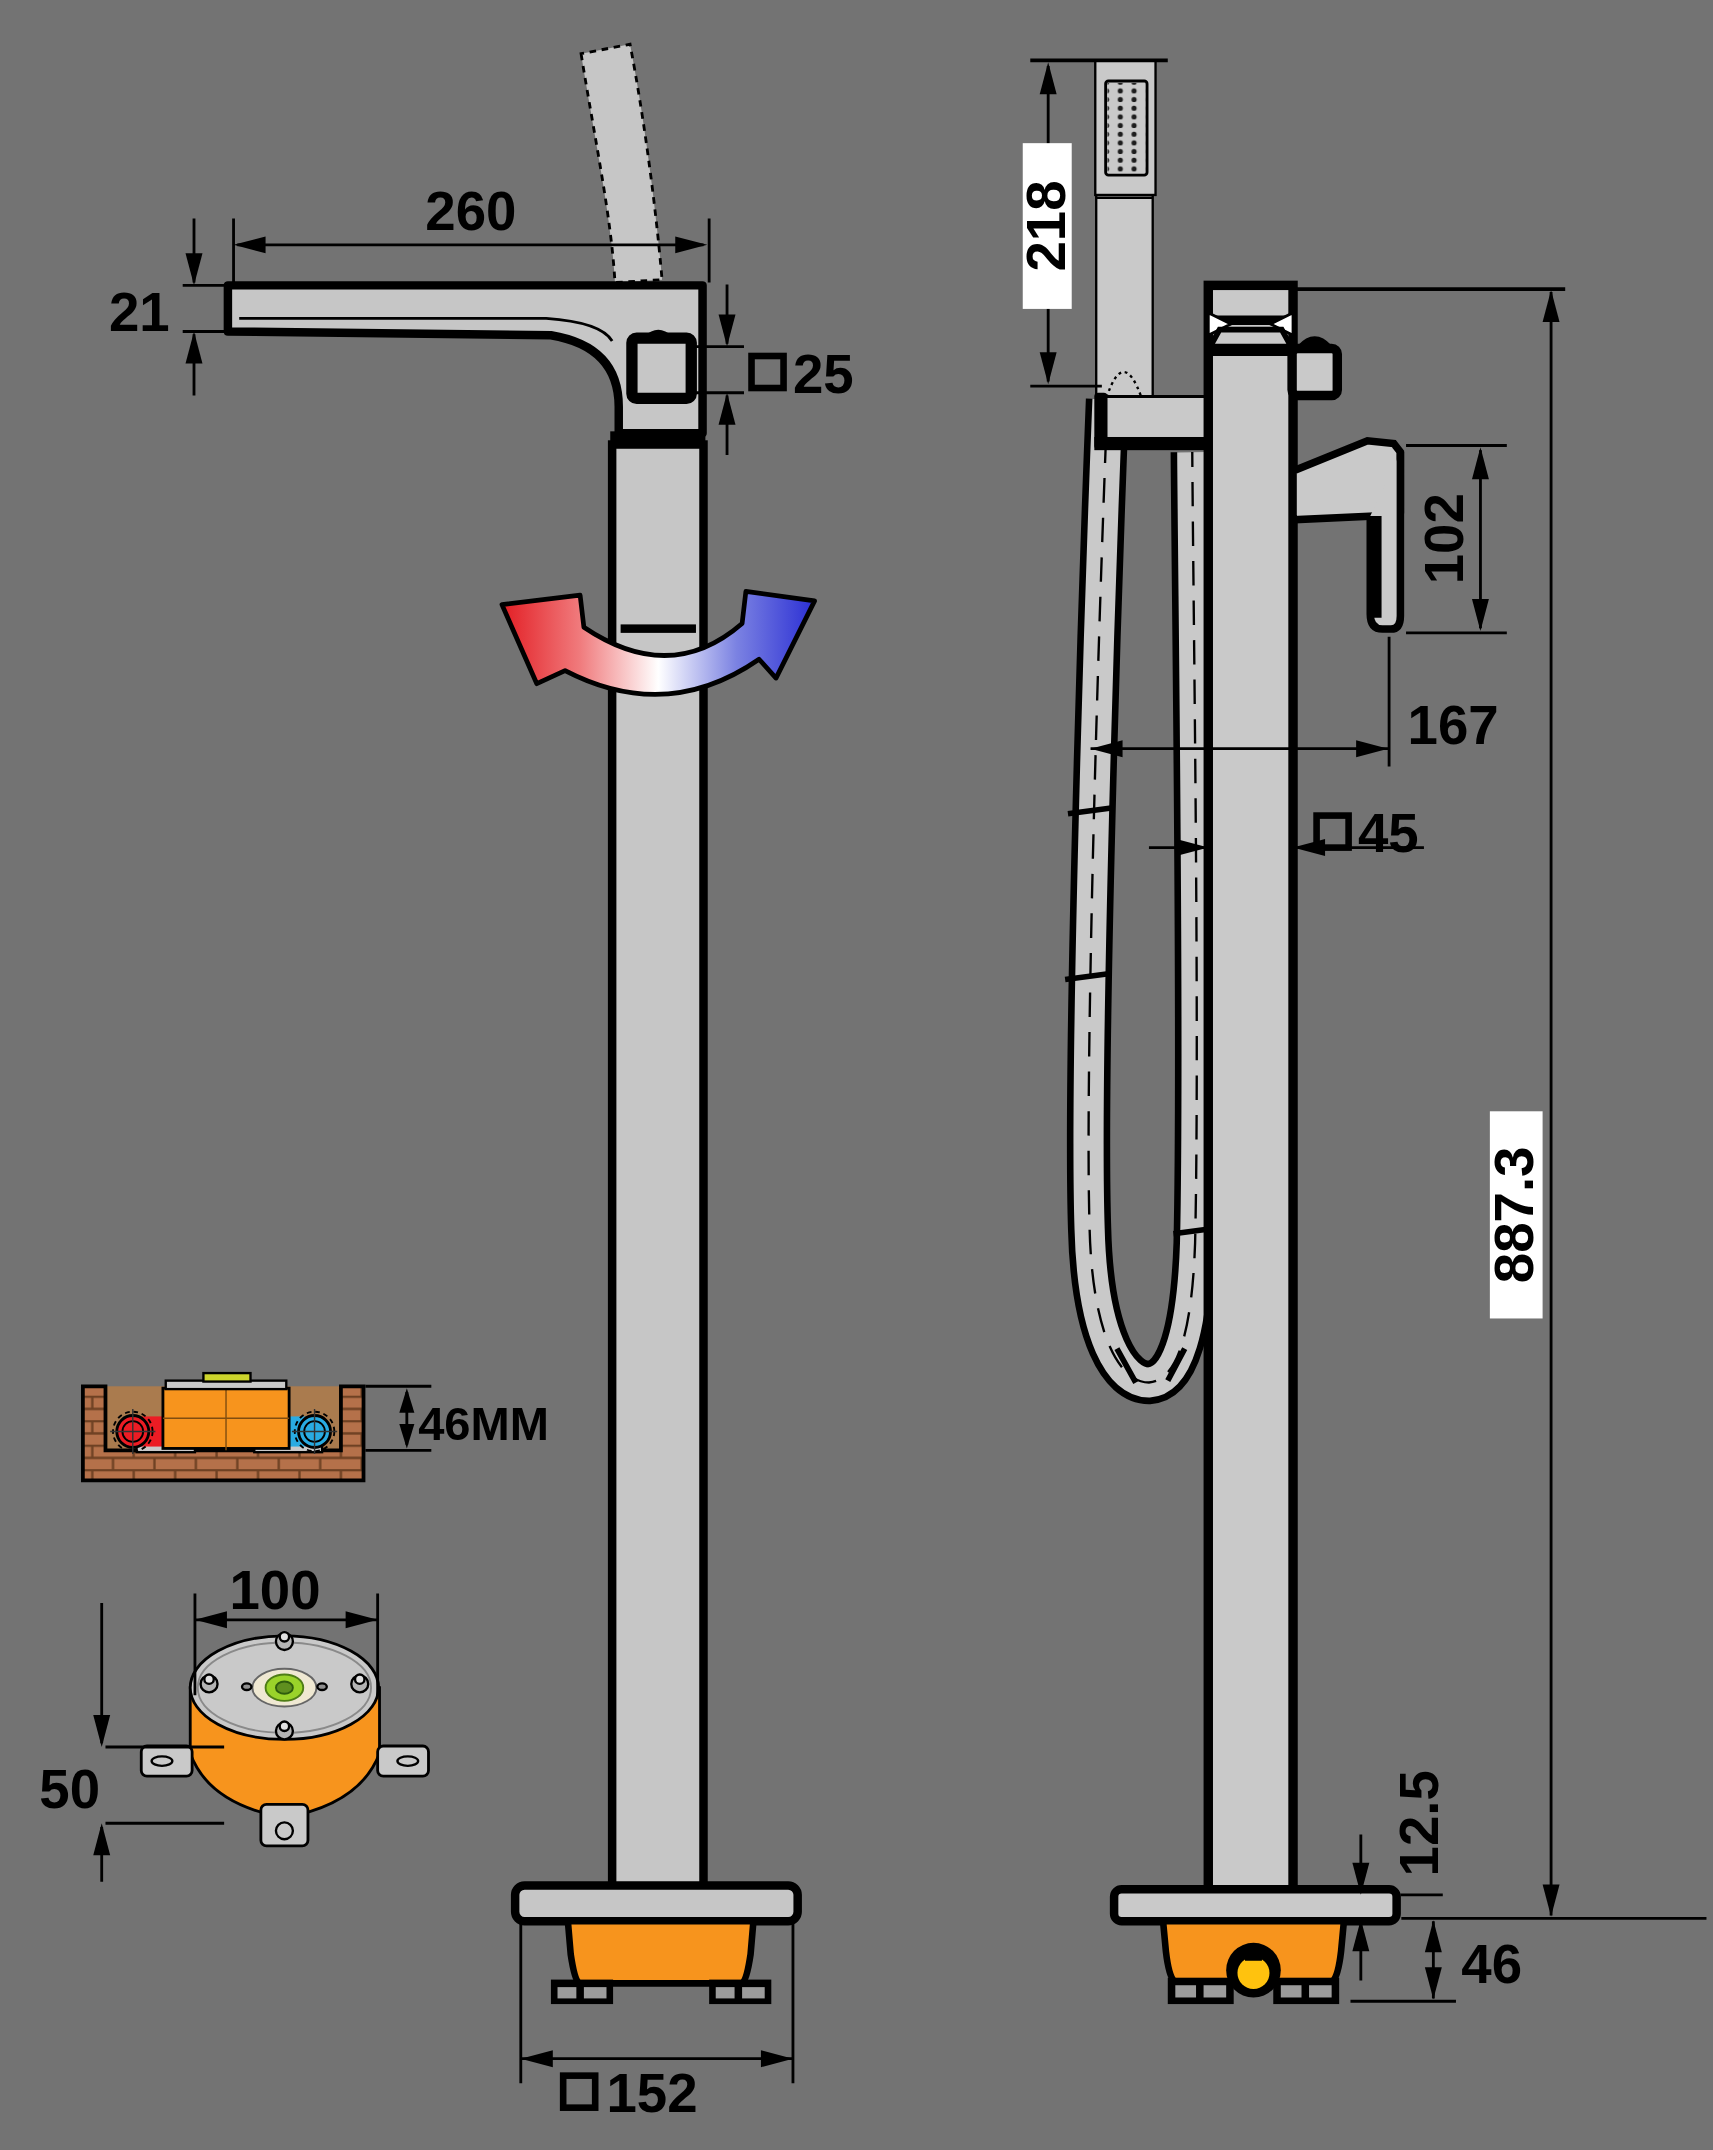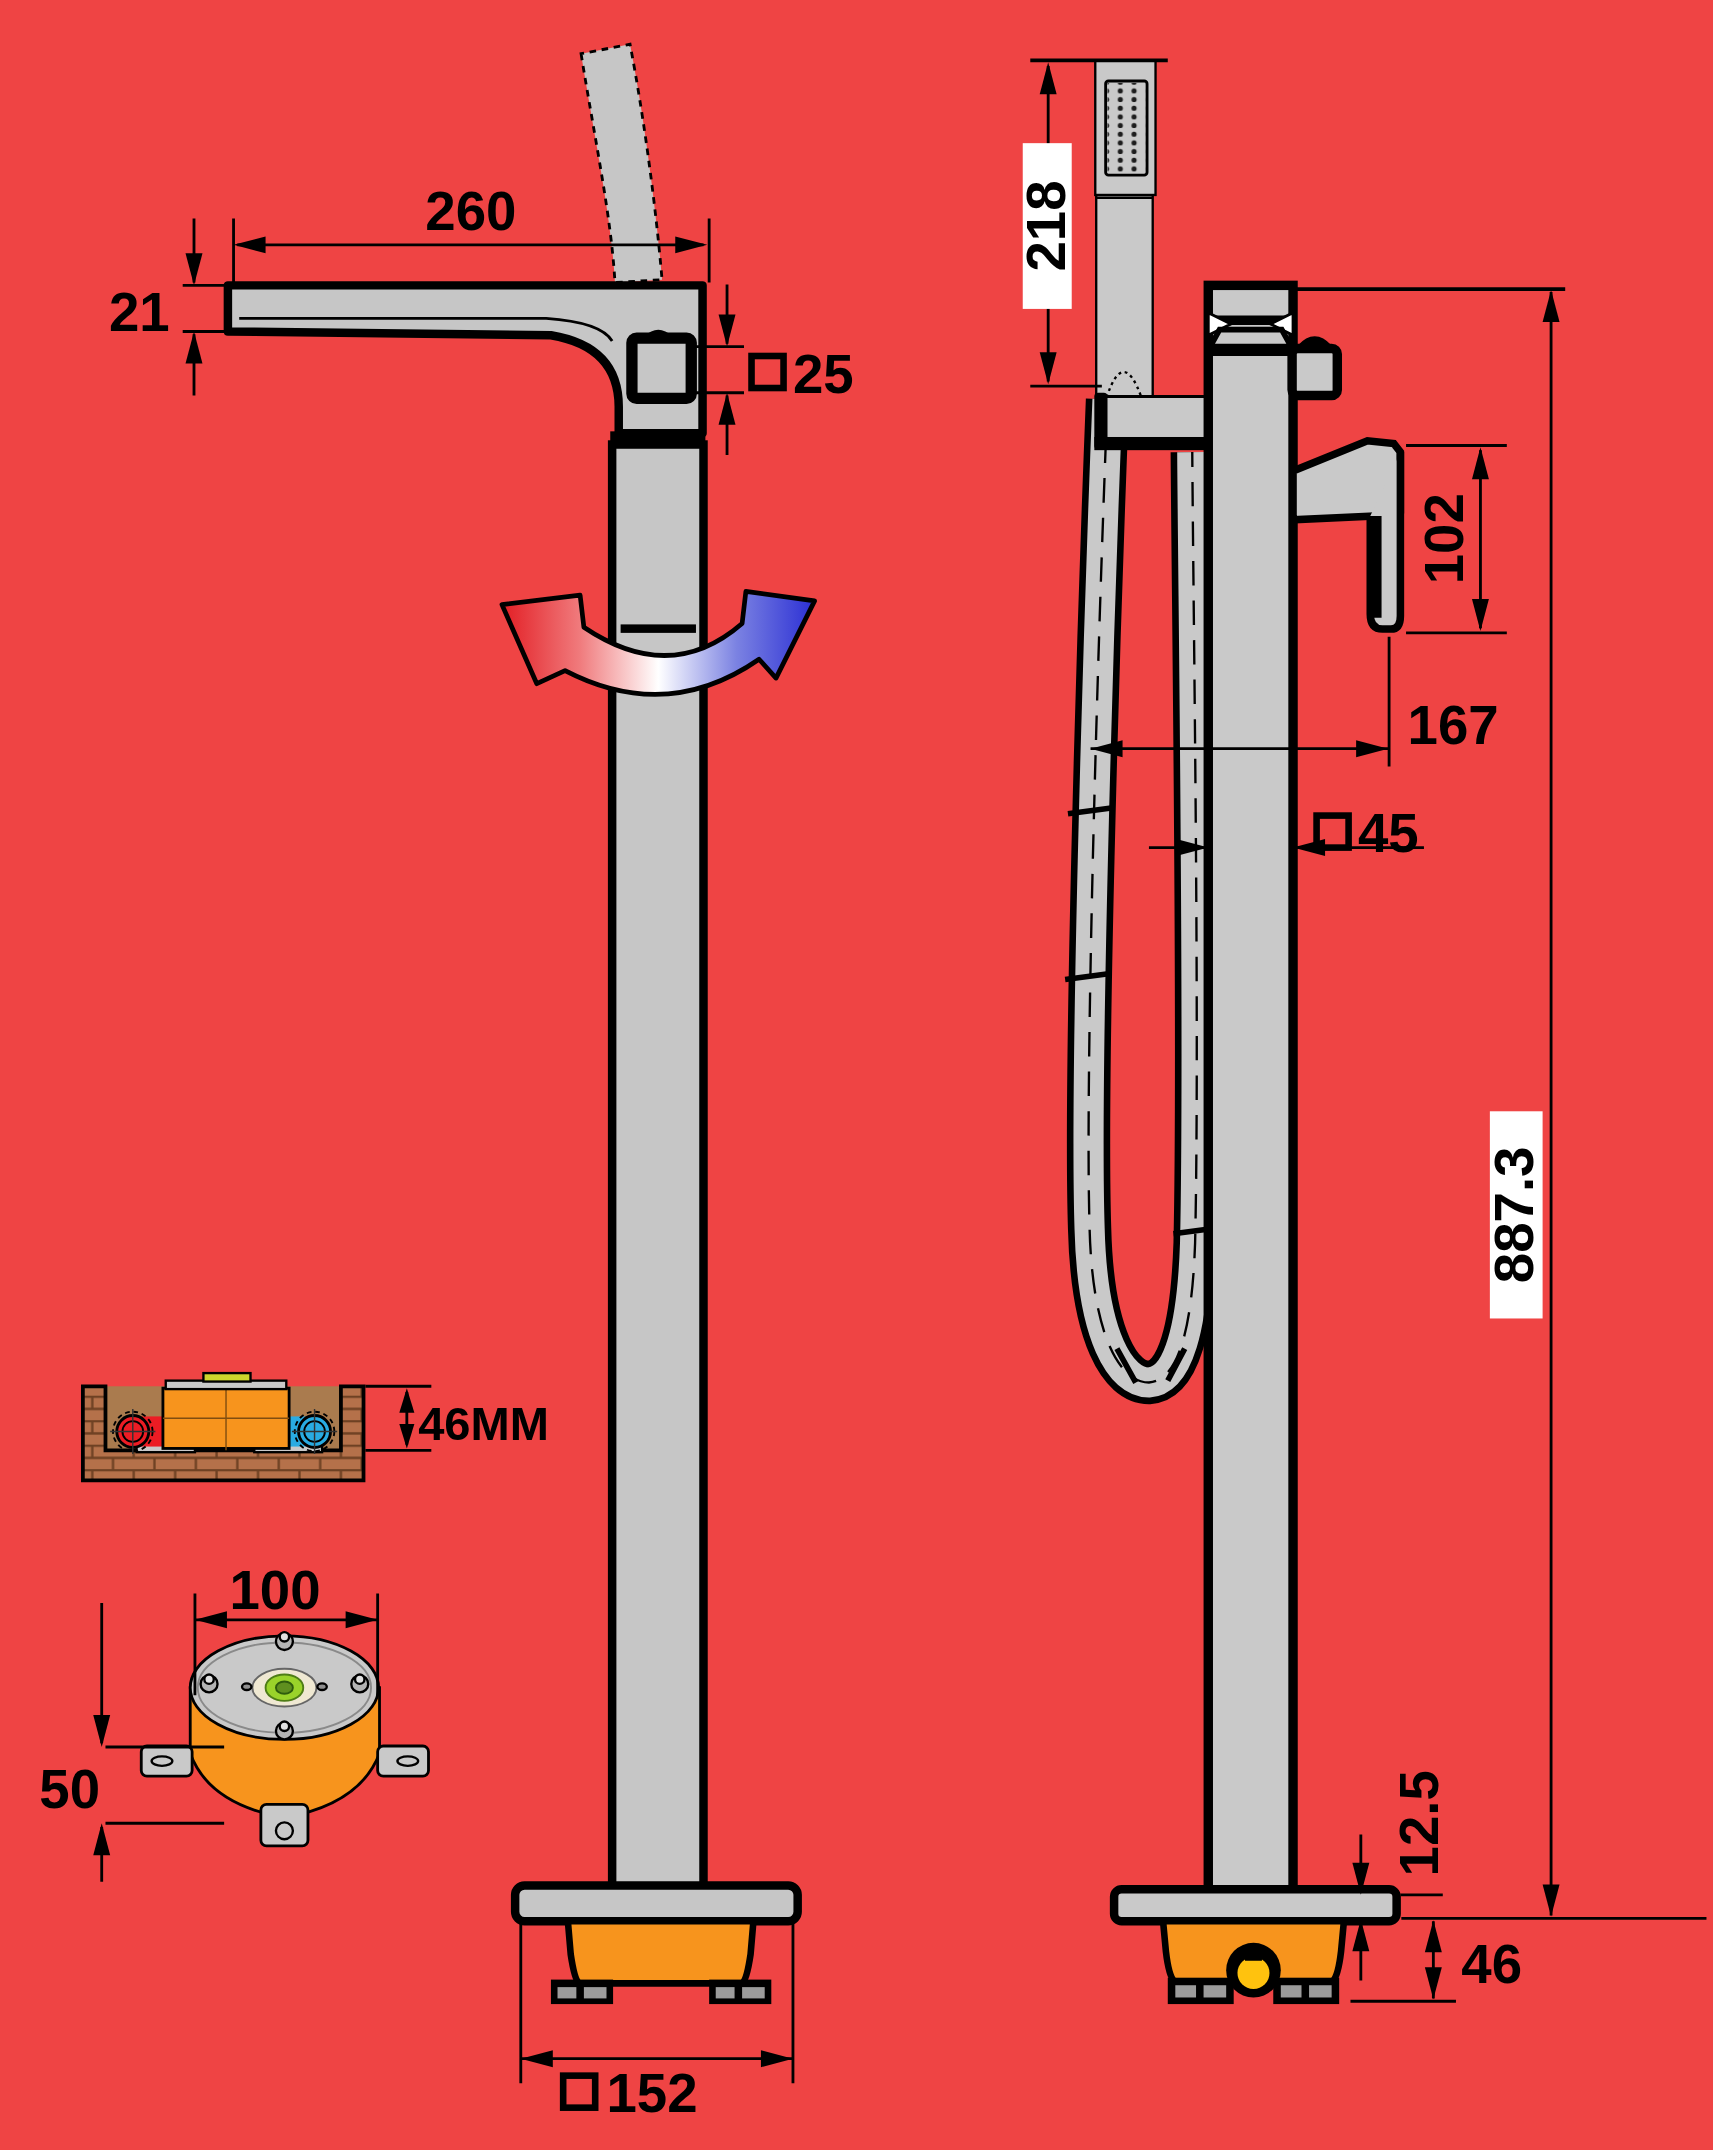--- a/index.html
+++ b/index.html
@@ -1,16 +1,16 @@
 <!DOCTYPE html>
 <html style="font-size:15px"><head>
 <meta charset="utf-8">
 <style>
   html,body{margin:0;padding:0;background:#ffffff;}
-  .canvas{position:relative;width:1714px;height:2151px;background:#ef4444;overflow:hidden;}
+  .canvas{position:relative;width:1714px;height:2151px;background:#737373;overflow:hidden;}
   svg{display:block;}
   text{font-family:"Liberation Sans","DejaVu Sans",sans-serif;font-weight:bold;fill:#000;}
   .dimtext{font-size:58px;}
   .dimtext-sm{font-size:50px;}
 </style>
 </head>
 <body>
 
 <div class="canvas">
 <svg width="1714" height="2151" viewBox="0 0 1820 2284">

